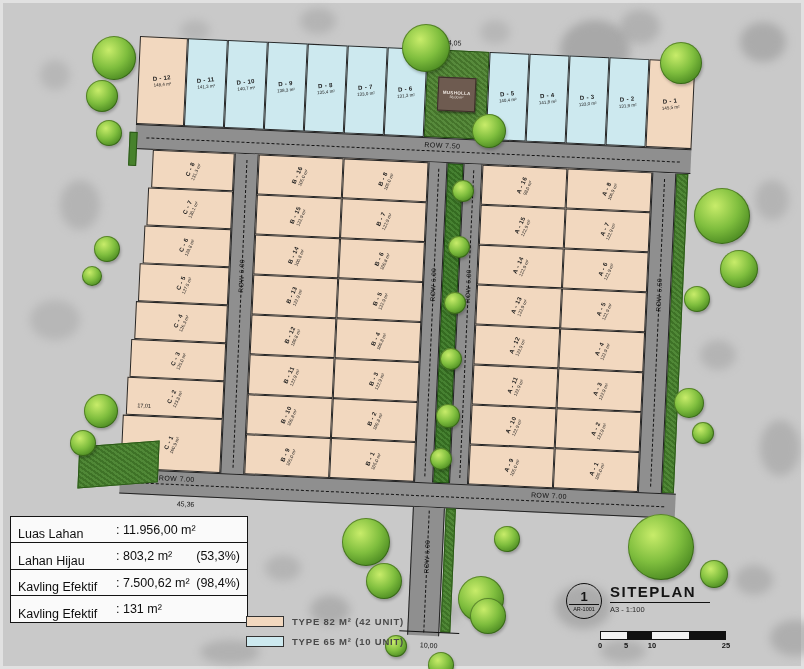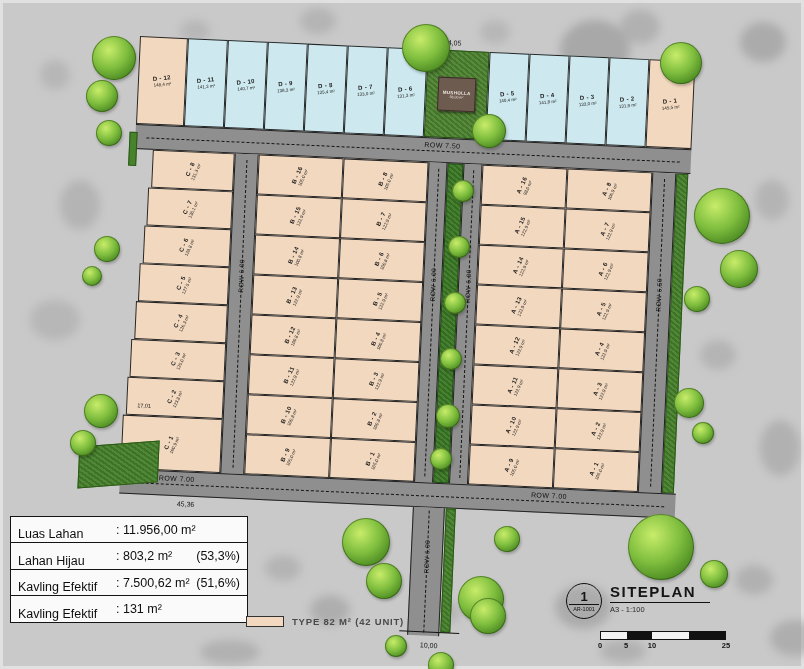--- a/index.html
+++ b/index.html
@@ -523,33 +523,37 @@
         <span class="pct"></span>
       </div>
       <div class="trow">
         <span class="lab">Lahan Hijau</span>
         <span class="val">: 803,2 m²</span>
         <span class="pct">(53,3%)</span>
       </div>
       <div class="trow">
         <span class="lab">Kavling Efektif</span>
         <span class="val">: 7.500,62 m²</span>
-        <span class="pct">(51,6%)</span>
+        <span class="pct">(98,4%)</span>
       </div>
       <div class="trow">
         <span class="lab">Kavling Efektif</span>
         <span class="val">: 131 m²</span>
         <span class="pct"></span>
       </div>
     </div>
 
   <div class="legend" id="legend">
       <div class="litem">
         <div class="swatch" style="background: rgb(242, 216, 191);"></div>
         <span class="ltext">TYPE 82 M² (42 UNIT)</span>
+      </div>
+      <div class="litem">
+        <div class="swatch" style="background: rgb(205, 233, 239);"></div>
+        <span class="ltext">TYPE 65 M² (10 UNIT)</span>
       </div>
     </div>
 
   <div class="titleblock">
     <div class="tb-top">
       <div class="circle">
         <span class="num">1</span>
         <span class="code">AR-1001</span>
       </div>
       <div>

